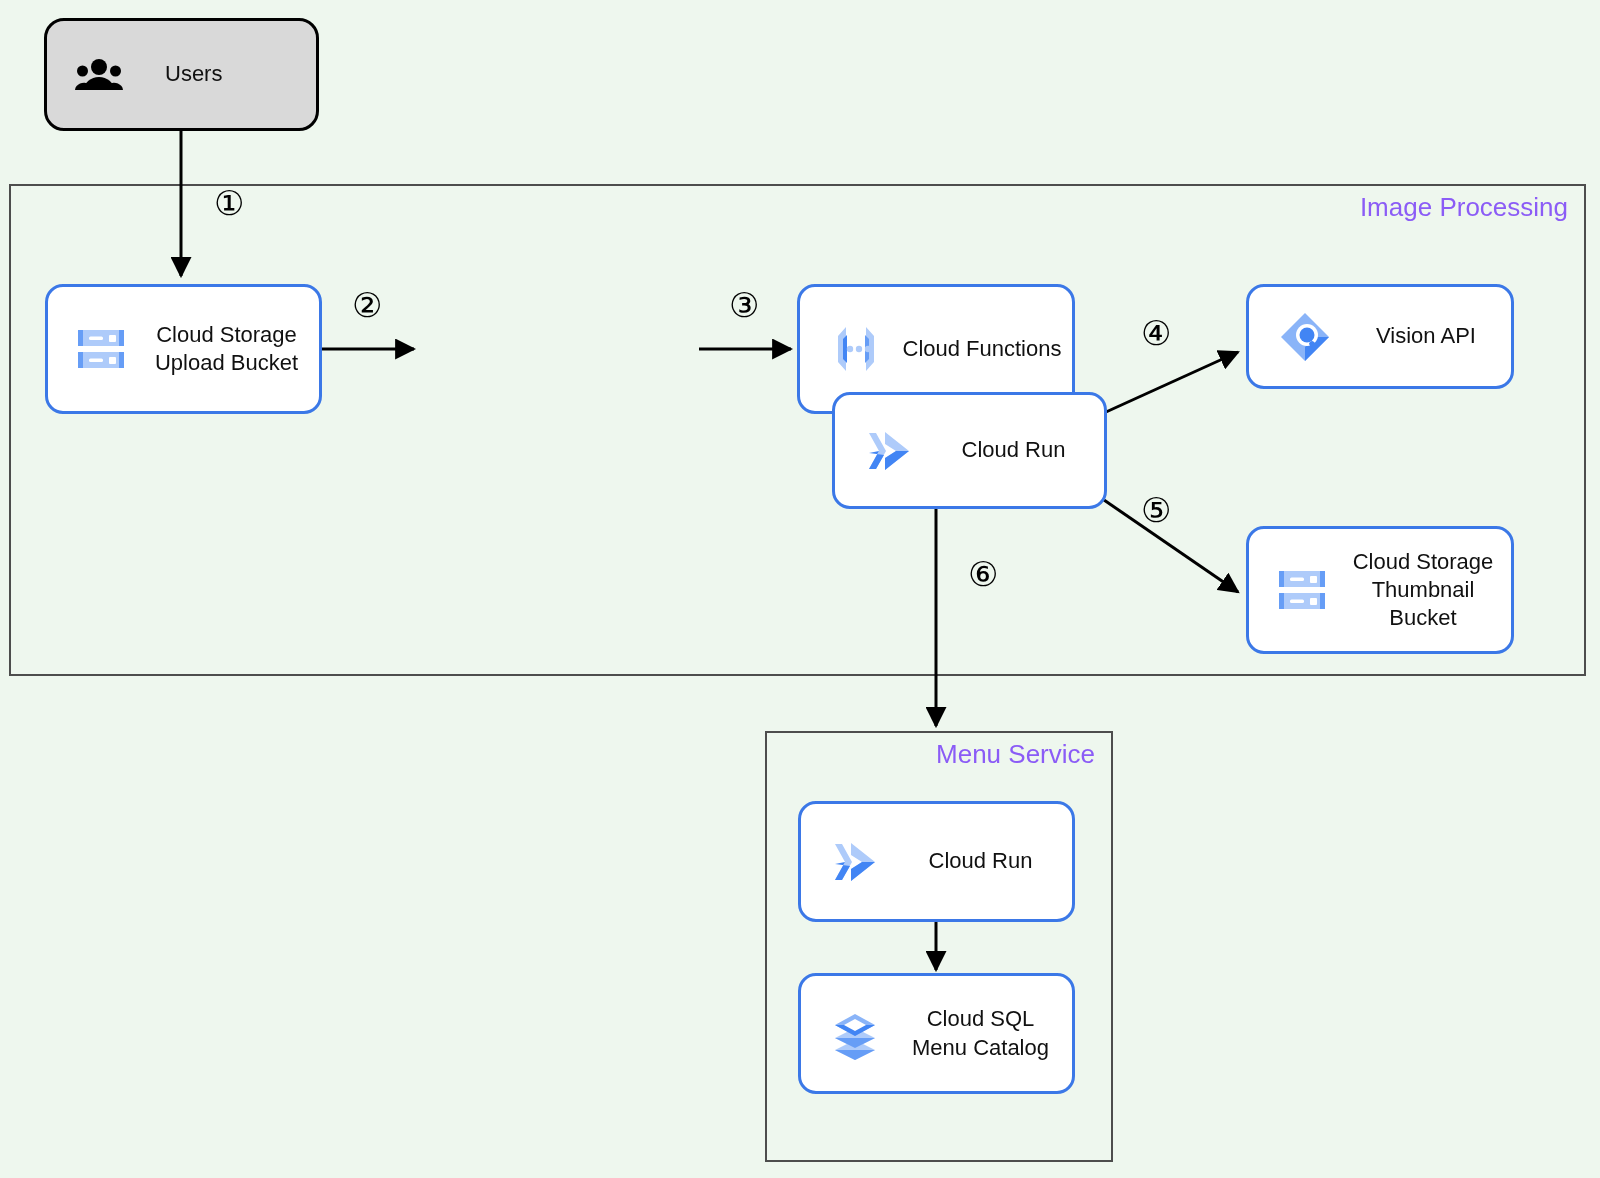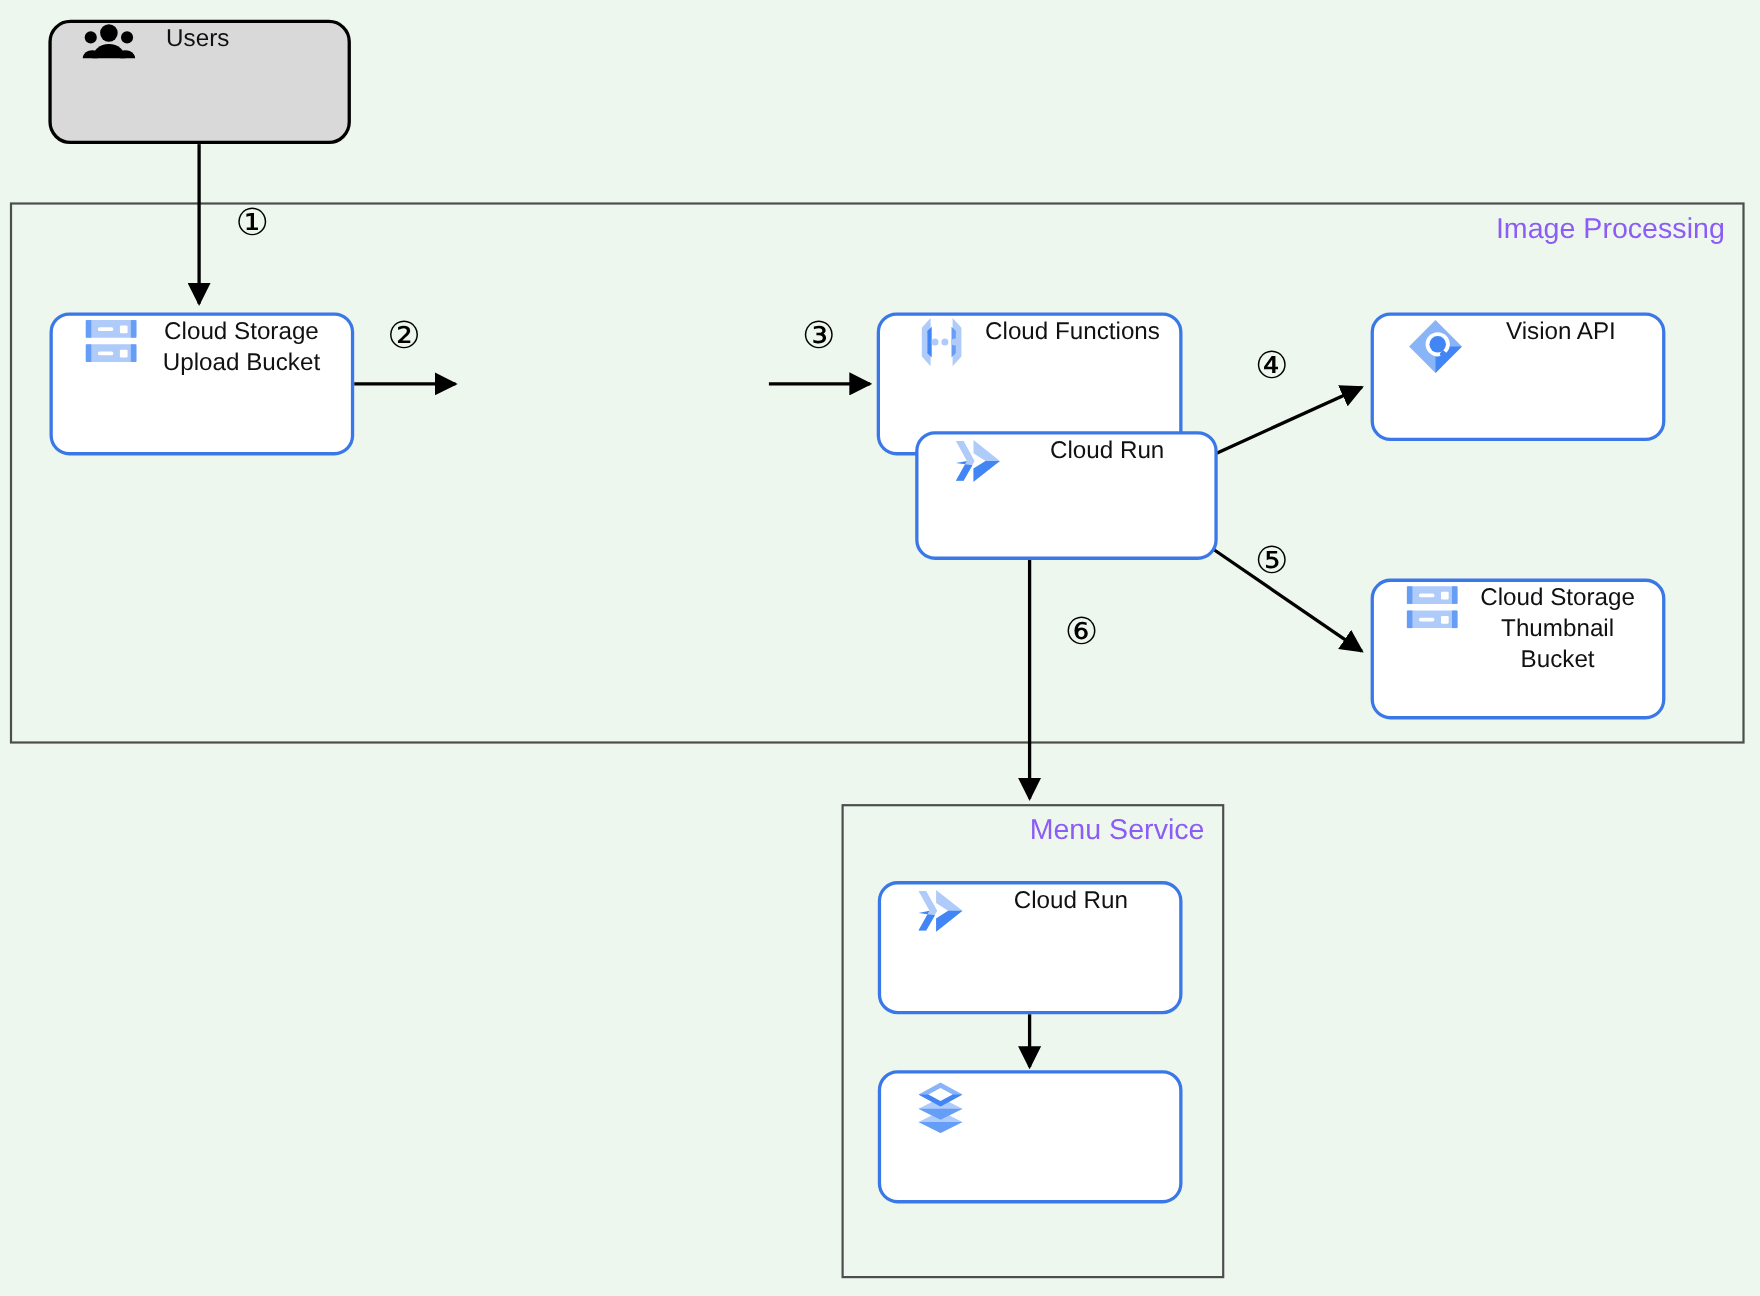--- a/index.html
+++ b/index.html
@@ -23,24 +23,25 @@
     top: 0;
     width: 1600px;
     height: 1178px;
     overflow: visible;
   }
   .node {
     position: absolute;
     box-sizing: border-box;
     display: flex;
     flex-direction: row;
-    align-items: flex-start;
+    align-items: center;
     background: #ffffff;
     border: 3px solid #3b78e7;
     border-radius: 18px;
+    gap: 14px;
   }
   .node.users {
     background: #d9d9d9;
     border: 3px solid #000000;
     border-radius: 20px;
   }
   .node .icon-wrap {
     flex: 0 0 auto;
     display: flex;
     align-items: center;
@@ -183,21 +184,21 @@
       <svg width="52" height="48" viewBox="0 0 52 48" aria-hidden="true">
         <path d="M6 6 L16 24 L6 42 L13 42 L23 24 L13 6 Z" fill="#aecbfa"></path>
         <path d="M6 26 L16 24 L6 42 L13 42 L21 28 Z" fill="#4285f4"></path>
         <path d="M22 5 L46 24 L22 43 L22 31 L33 24 L22 17 Z" fill="#aecbfa"></path>
         <path d="M22 24 L46 24 L22 43 L22 31 L33 24 Z" fill="#4285f4"></path>
       </svg>
     </span>
     <span class="label">Cloud Run</span>
   </div>
 
-  <div class="node zmid" style="left:1246px; top:284px; width:268px; height:117px;">
+  <div class="node zmid" style="left:1246px; top:284px; width:268px; height:105px;">
     <span class="icon-wrap">
       <svg width="56" height="56" viewBox="0 0 56 56" aria-hidden="true">
         <path d="M28 4 L52 28 L28 52 L4 28 Z" fill="#8ab4f8"></path>
         <path d="M28 52 L52 28 L38 28 L28 38 Z" fill="#4285f4"></path>
         <circle cx="30" cy="26" r="11" fill="#ffffff"></circle>
         <circle cx="30" cy="26" r="7.5" fill="#4285f4"></circle>
         <rect x="35" y="31" width="9" height="5.5" rx="2.5" transform="rotate(45 35 31)" fill="#4285f4"></rect>
       </svg>
     </span>
     <span class="label">Vision API</span>
@@ -239,15 +240,17 @@
       <svg width="52" height="56" viewBox="0 0 52 56" aria-hidden="true">
         <path d="M26 34 L46 44 L26 54 L6 44 Z" fill="#aecbfa"></path>
         <path d="M26 44 L46 44 L26 54 L6 44 Z" fill="#669df6"></path>
         <path d="M26 22 L46 32 L26 42 L6 32 Z" fill="#aecbfa"></path>
         <path d="M26 32 L46 32 L26 42 L6 32 Z" fill="#669df6"></path>
         <path d="M26 8 L46 19 L26 30 L6 19 Z" fill="#8ab4f8"></path>
         <path d="M26 19 L46 19 L26 30 L6 19 Z" fill="#4285f4"></path>
         <path d="M26 13 L37 19 L26 25 L15 19 Z" fill="#ffffff"></path>
       </svg>
     </span>
+    <span class="label">Cloud SQL
+Menu Catalog</span>
   </div>
 
 </div>
 
 </body></html>

